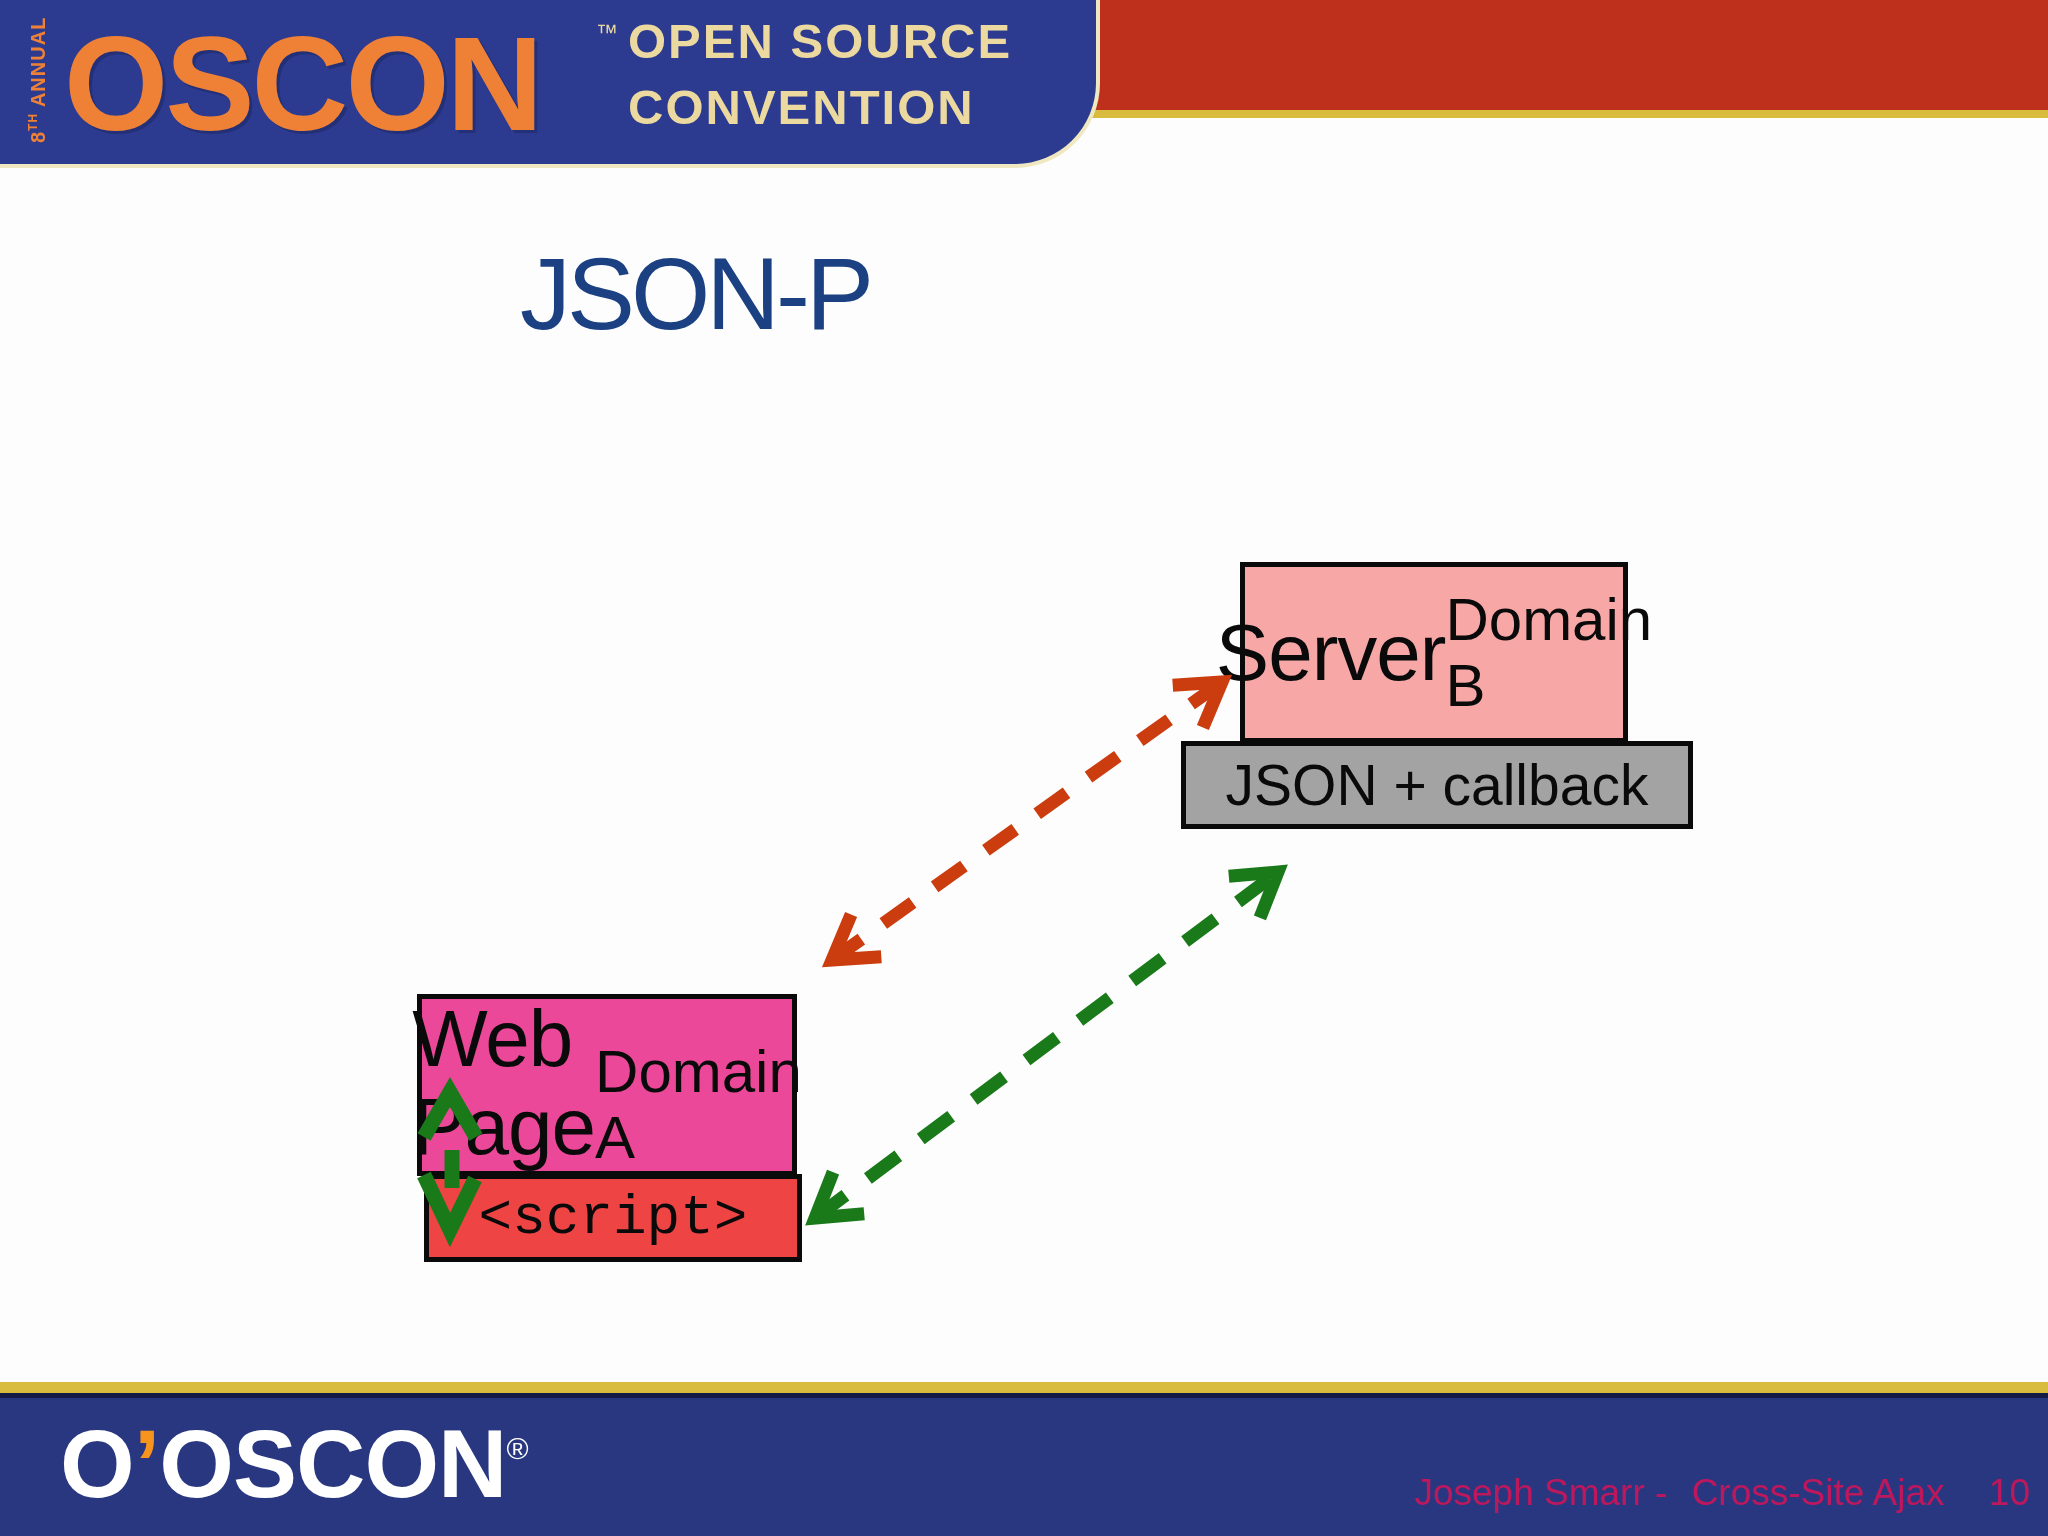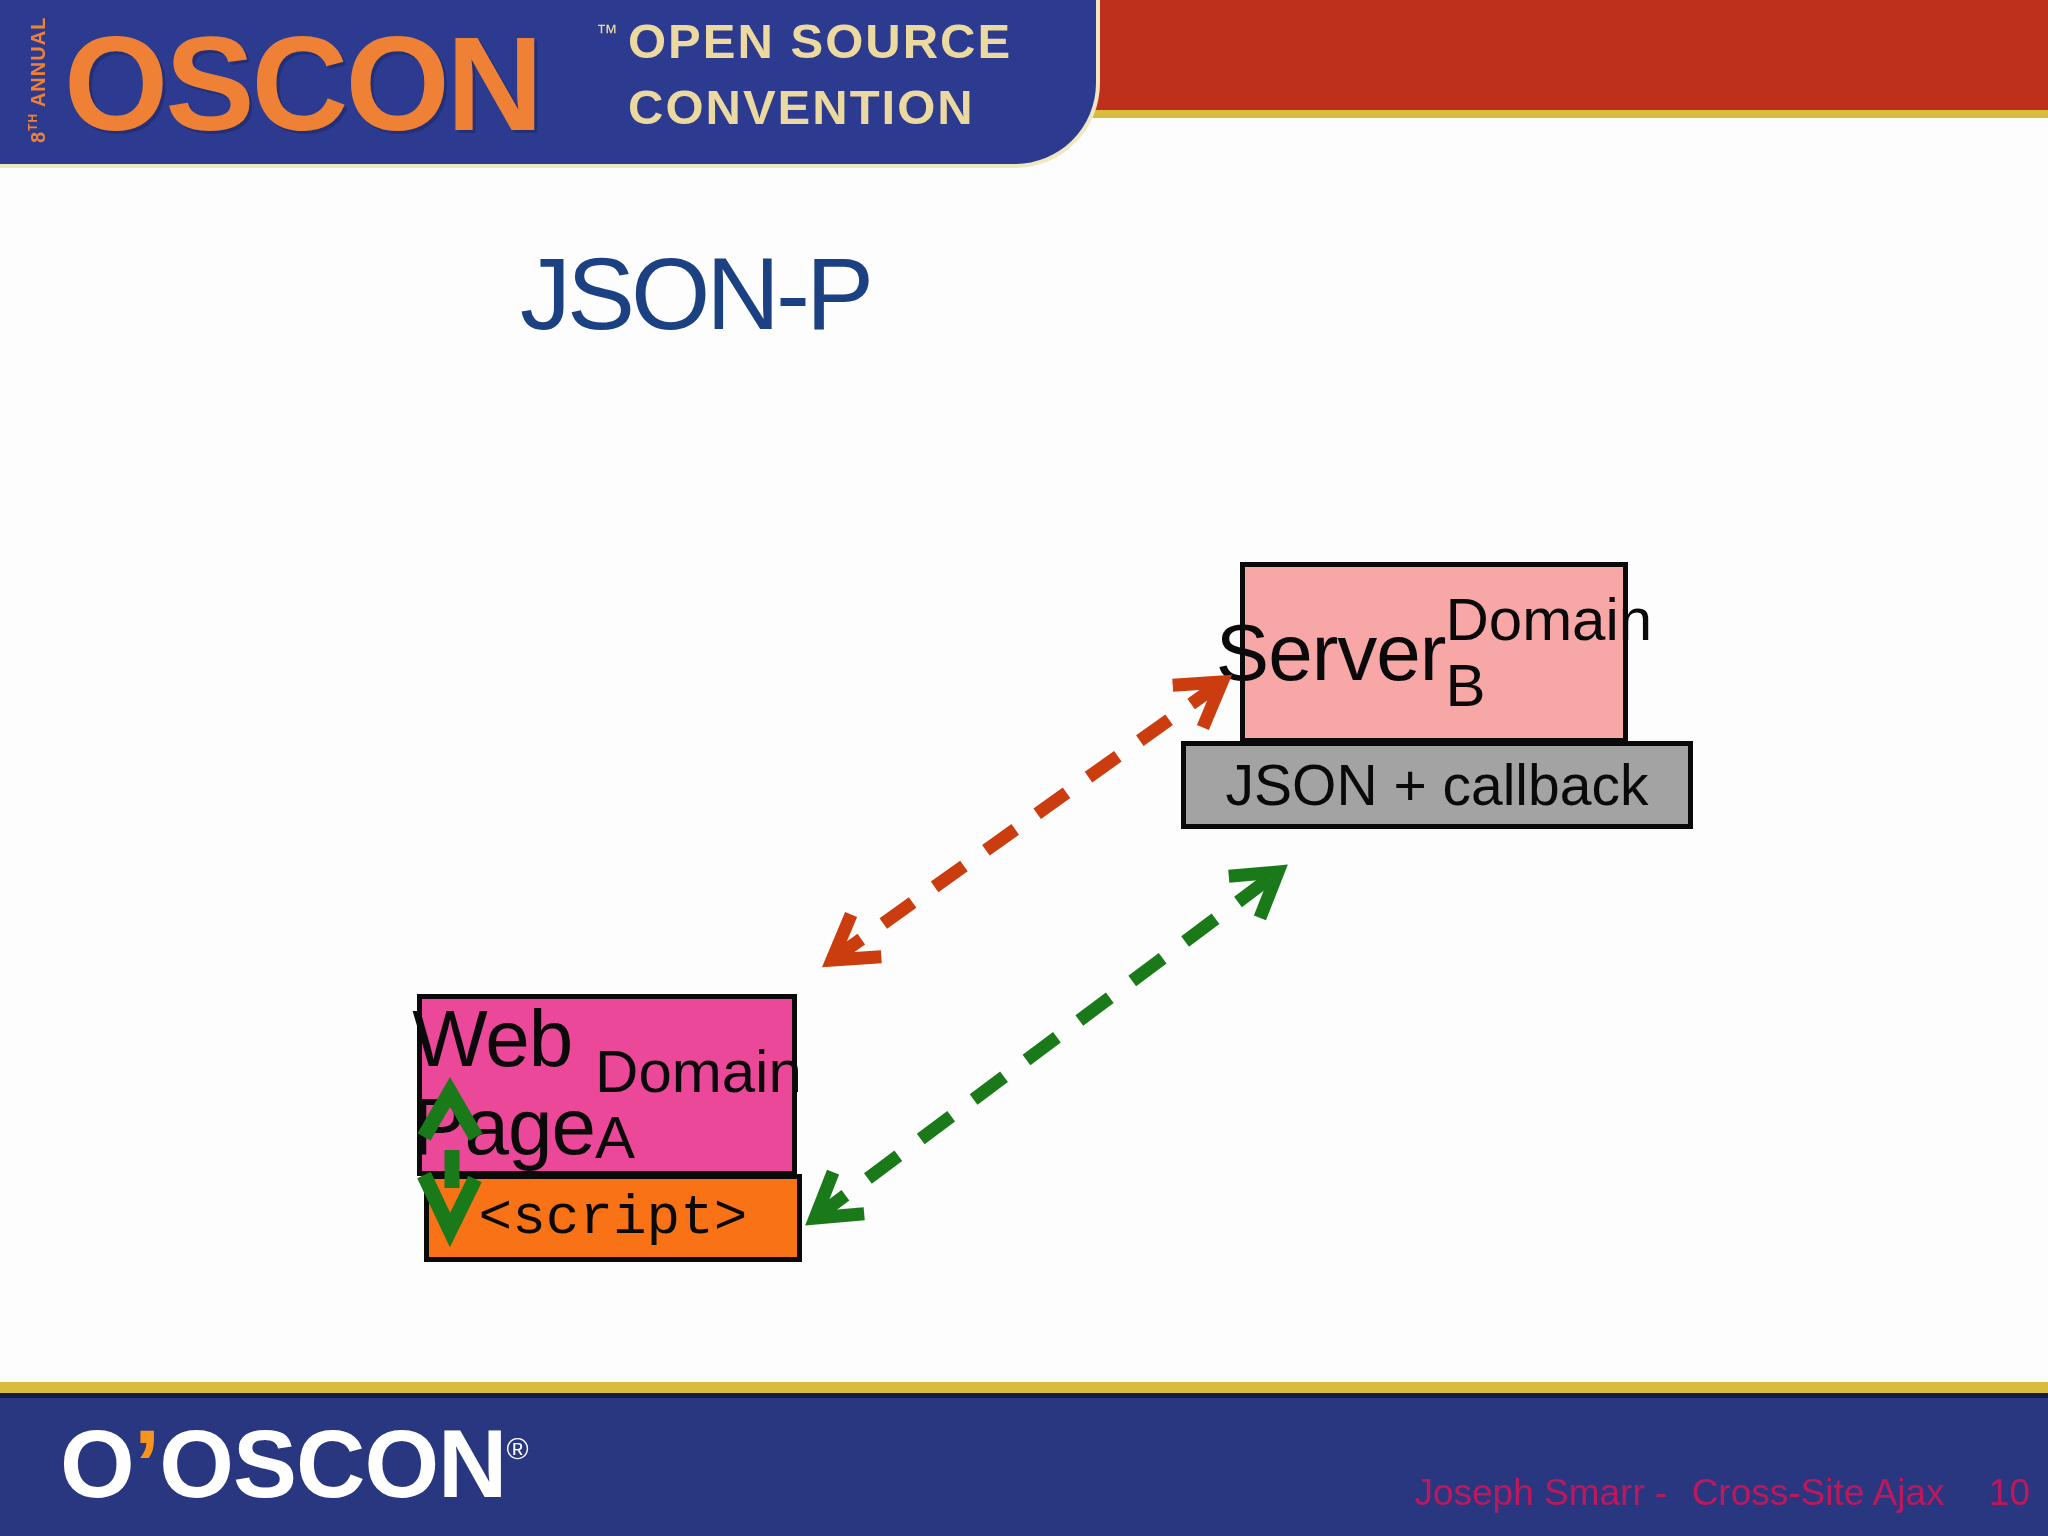--- a/index.html
+++ b/index.html
@@ -76,21 +76,21 @@
 
   <div class="dbox json-box" style="background-color: #a3a3a3;">
     <div class="box-label">JSON + callback</div>
   </div>
 
   <div class="dbox webpage-box" style="background-color: #ec4899; align-items: flex-end;">
     <div class="box-line1">Web Page</div>
     <div class="box-line2">Domain A</div>
   </div>
 
-  <div class="dbox script-box" style="background-color: #f97316; align-items: center;">
+  <div class="dbox script-box" style="background-color: #ef4444; align-items: center;">
     <div class="mono">&lt;script&gt;</div>
   </div>
 
   <svg class="arrows" width="2048" height="1536" viewBox="0 0 2048 1536">
     <defs>
       <marker id="m-red" markerUnits="userSpaceOnUse" markerWidth="70" markerHeight="70" refX="54" refY="33" orient="auto-start-reverse">
         <path d="M12,7 L54,33 L12,59" fill="none" stroke-width="13" style="stroke: rgb(203, 60, 14);"></path>
       </marker>
       <marker id="m-green" markerUnits="userSpaceOnUse" markerWidth="70" markerHeight="70" refX="54" refY="33" orient="auto-start-reverse">
         <path d="M12,7 L54,33 L12,59" fill="none" stroke-width="13" style="stroke: rgb(26, 122, 26);"></path>

